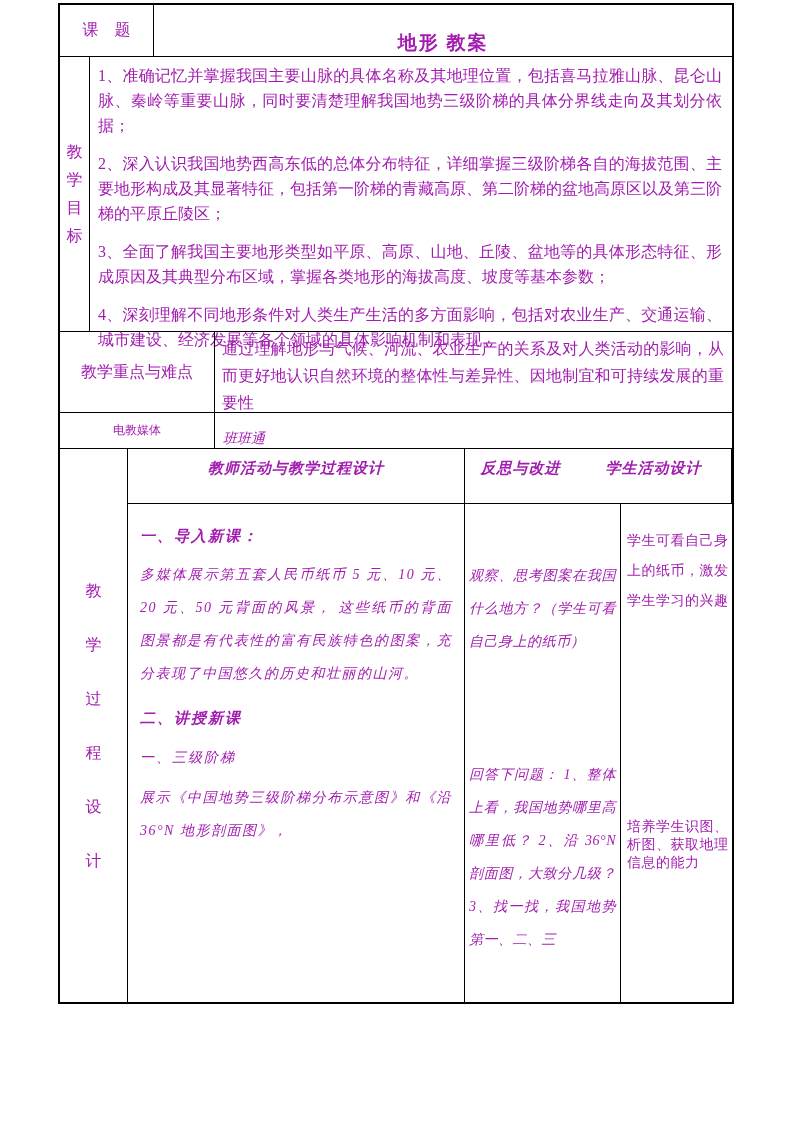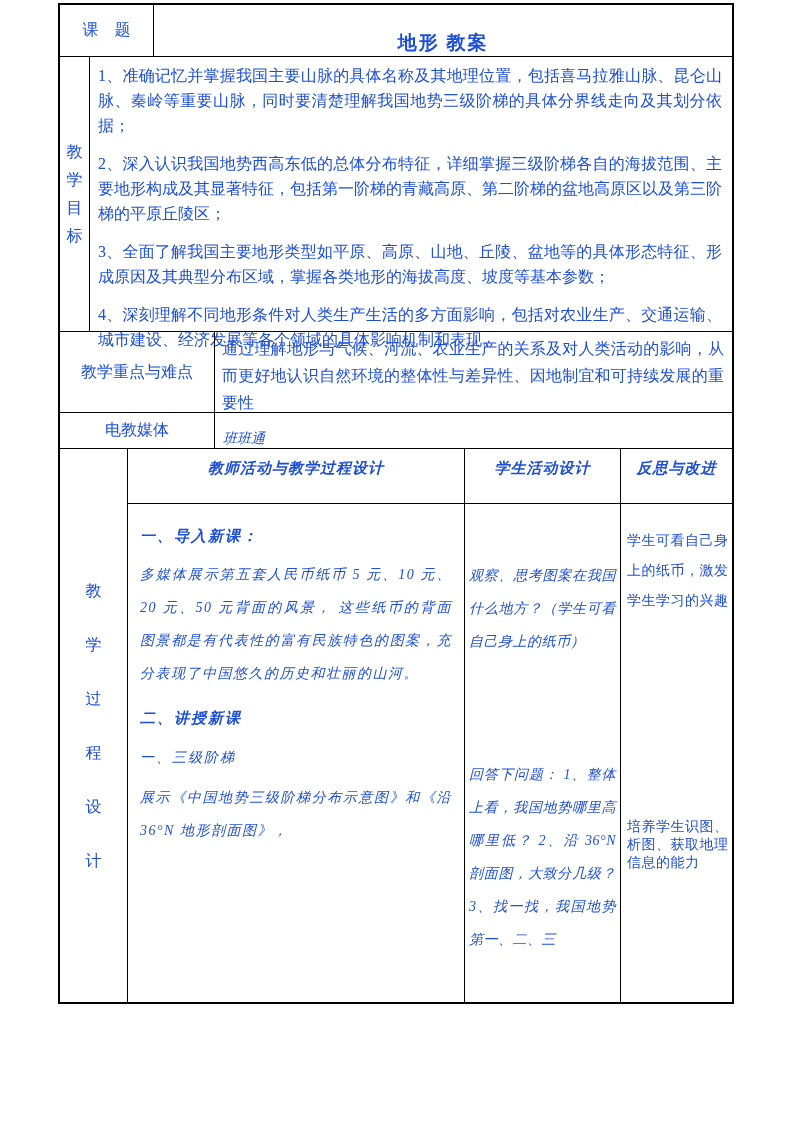--- a/index.html
+++ b/index.html
@@ -1,19 +1,19 @@
 <!DOCTYPE html>
 <html><head>
 <meta charset="utf-8">
 <style>
   * { margin:0; padding:0; box-sizing:border-box; }
   html,body { background:#e8e8e8; }
   .page {
     position:relative; width:794px; height:1123px; background:#ffffff;
-    font-family:"Liberation Serif","DejaVu Serif",serif; color:#1d4ed8;
+    font-family:"Liberation Serif","DejaVu Serif",serif; color:#a21caf;
     overflow:hidden; margin:0 auto;
   }
   .tbl {
     position:absolute; left:58px; top:3px; width:676px; height:1001px;
     border:2px solid #000; display:flex; flex-direction:column;
   }
   .row { display:flex; border-bottom:1px solid #000; }
   .row:last-child { border-bottom:none; }
   .cell { border-right:1px solid #000; }
   .cell.last { border-right:none;align-items:flex-end; }
@@ -35,21 +35,21 @@
   .v-label { width:1.1em; margin:auto; word-break:break-all; text-align:center; font-size:16px; line-height:28px; }
   .v-process { line-height:54px; }
 
   
   .r3 { height:81px; }
   .r3-label { width:155px; font-size:16px; }
   .r3-content { flex:1; padding:3px 8px 0 7px; font-size:16px; line-height:27px; text-align:justify; }
 
   
   .r4 { height:36px; }
-  .r4-label { width:155px; font-size:16px; }
+  .r4-label { width:155px; font-size:12px; }
   .r4-content { flex:1; display:flex; align-items:center; padding-left:8px; }
 
   
   .r5 { flex:1; }
   .r5-label { width:68px; display:flex; }
   .r5-right { flex:1; display:flex; flex-direction:column; }
   .hdr-row { height:55px; display:flex; border-bottom:1px solid #000; }
   .hcell { border-right:1px solid #000; display:flex; align-items:flex-start; justify-content:center; padding-top:10px;
            font-weight:bold; font-style:italic; font-size:15px; letter-spacing:1px; }
   .hcell.last { border-right:none; }
@@ -123,25 +123,25 @@
 
     <div class="row r5">
       <div class="cell r5-label">
         <div class="v-label v-process">教学过程设计</div>
       </div>
       <div class="r5-right">
         <div class="hdr-row">
           <div class="hcell h-teacher">
             <span>教师活动与教学过程设计</span>
           </div>
+          <div class="hcell h-reflect last">
+            <span>反思与改进</span>
+          </div>
           <div class="hcell h-student">
             <span>学生活动设计</span>
-          </div>
-          <div class="hcell h-reflect last">
-            <span>反思与改进</span>
           </div>
         </div>
         <div class="content-row">
           <div class="ccell col-teacher">
             <div class="t-h1">一、导入新课：</div>
             <p class="t-p1">多媒体展示第五套人民币纸币 5 元、10 元、20 元、50 元背面的风景，  这些纸币的背面图景都是有代表性的富有民族特色的图案，充分表现了中国悠久的历史和壮丽的山河。</p>
             <div class="t-h2">二、讲授新课</div>
             <div class="t-h3">一、三级阶梯</div>
             <p class="t-p2">展示《中国地势三级阶梯分布示意图》和《沿 36°N 地形剖面图》，</p>
           </div>

